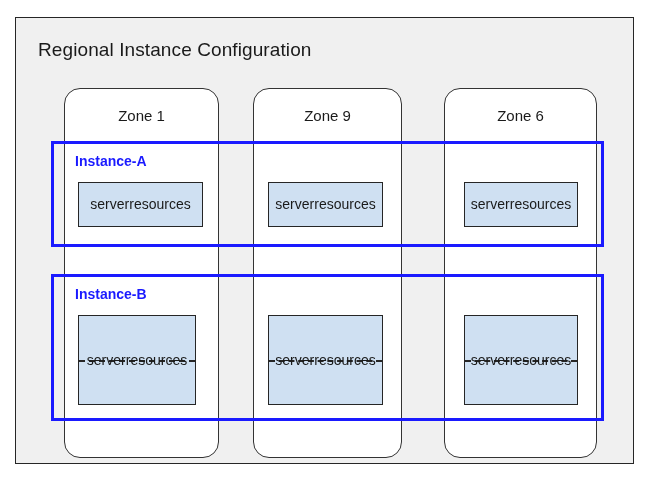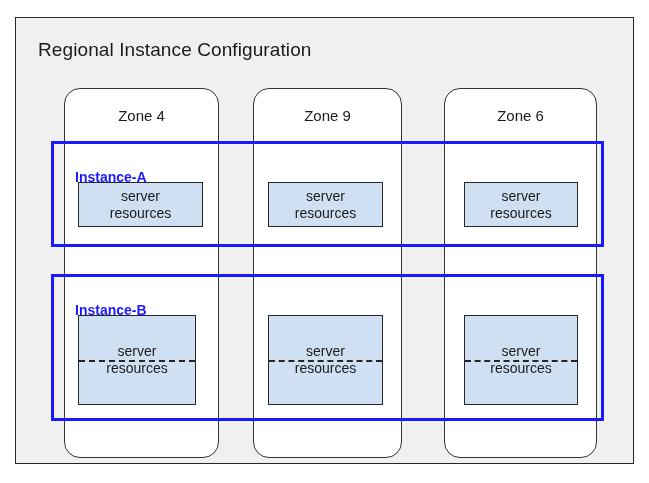--- a/index.html
+++ b/index.html
@@ -69,35 +69,34 @@
     border: 3px solid #1a1aff;
     box-sizing: border-box;
     background: transparent;
   }
   .instance-frame.a { top: 123px; height: 106px; }
   .instance-frame.b { top: 256px; height: 147px; }
 
   .instance-label {
     position: absolute;
     left: 21px;
-    top: 25px;
+    top: 9px;
     font-size: 14px;
     font-weight: bold;
     color: #1a1aff;
     white-space: nowrap;
   }
 
   
   .res-box {
     position: absolute;
     background: #cfe0f2;
     border: 1px solid #262626;
     box-sizing: border-box;
     display: flex;
-    flex-direction: column;
     align-items: center;
     justify-content: center;
   }
   .res-line {
     font-size: 14px;
     color: #1a1a1a;
     line-height: 1.18;
     position: relative;
     z-index: 2;
   }
@@ -126,21 +125,21 @@
   }
 </style>
 </head>
 <body>
 
 <div class="panel">
 
   <div class="panel-title">Regional Instance Configuration</div>
 
   <div class="zone-card z1">
-    <div class="zone-label">Zone 4</div>
+    <div class="zone-label">Zone 1</div>
   </div>
 
   <div class="zone-card z2">
     <div class="zone-label">Zone 9</div>
   </div>
 
   <div class="zone-card z3">
     <div class="zone-label">Zone 6</div>
   </div>
 

